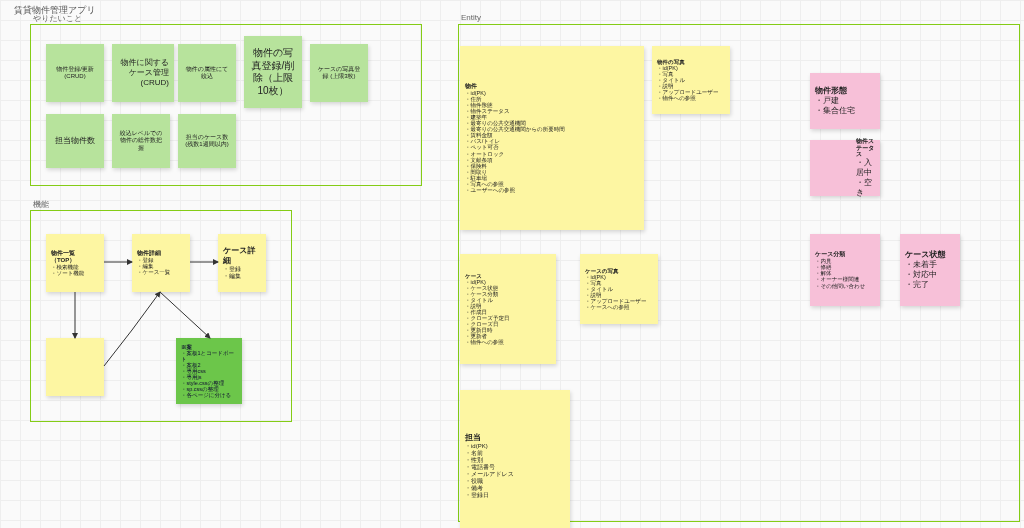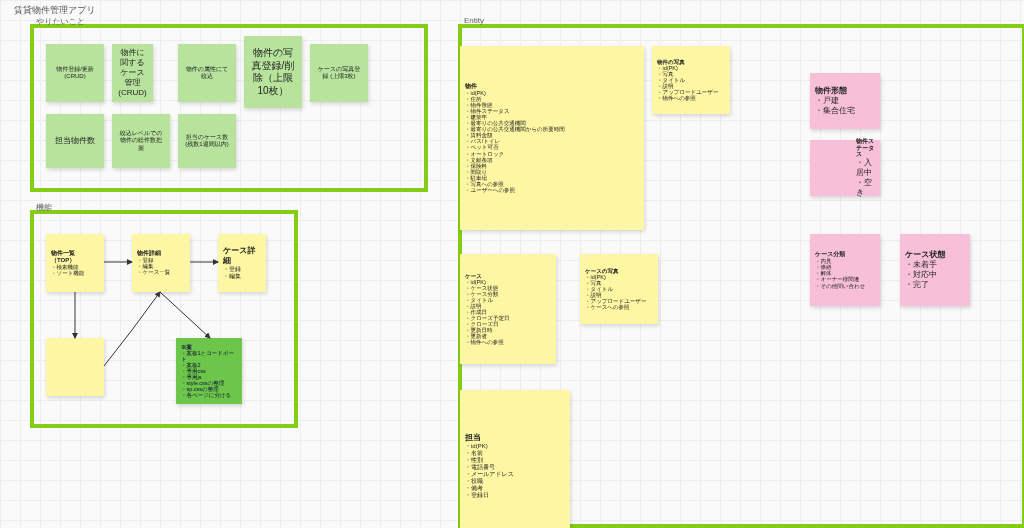--- a/index.html
+++ b/index.html
@@ -5,21 +5,21 @@
   html,body{margin:0;padding:0;font-family:"Hiragino Sans","Meiryo",sans-serif;background:#fafafa;color:#222;}
   body{
     width:1024px;height:528px;overflow:hidden;
     background-image:
       linear-gradient(to right,#eee 1px,transparent 1px),
       linear-gradient(to bottom,#eee 1px,transparent 1px);
     background-size:20px 20px;
     position:relative;
   }
   .title{position:absolute;left:14px;top:4px;font-size:9px;color:#555;}
-  .frame{position:absolute;border:4px solid #84cc16;background:transparent;}
+  .frame{position:absolute;border:1px solid #84cc16;background:transparent;}
   .frame-label{position:absolute;left:2px;top:-12px;font-size:8px;color:#666;}
   .note{
     position:absolute;
     box-shadow:1px 2px 4px rgba(0,0,0,0.15);
     padding:4px 5px;
     box-sizing:border-box;
     display:flex;flex-direction:column;justify-content:center;
     font-size:8px;line-height:1.25;
   }
   .green-l{background:#b7e39c;}
@@ -35,21 +35,21 @@
 </head>
 <body>
 
 <div class="title">賃貸物件管理アプリ</div>
 
 <div class="frame" style="left:30px;top:24px;width:390px;height:160px;">
   <span class="frame-label">やりたいこと</span>
 </div>
 
 <div class="note green-l center" style="left:46px;top:44px;width:58px;height:58px;font-size:6px;">物件登録/更新 (CRUD)</div>
-<div class="note green-l center" style="left:112px;top:44px;width:41px;height:58px;font-size:8px;">物件に関するケース管理 (CRUD)</div>
+<div class="note green-l center" style="left:112px;top:44px;width:62px;height:58px;font-size:8px;text-align:right;">物件に関するケース管理 (CRUD)</div>
 <div class="note green-l center" style="left:178px;top:44px;width:58px;height:58px;font-size:6px;">物件の属性にて絞込</div>
 <div class="note green-l center" style="left:244px;top:36px;width:58px;height:72px;font-size:10px;">物件の写真登録/削除（上限10枚）</div>
 <div class="note green-l center" style="left:310px;top:44px;width:58px;height:58px;font-size:6px;">ケースの写真登録 (上限3枚)</div>
 
 <div class="note green-l center" style="left:46px;top:114px;width:58px;height:54px;font-size:8px;">担当物件数</div>
 <div class="note green-l center" style="left:112px;top:114px;width:58px;height:54px;font-size:6px;">絞込レベルでの物件の総件数把握</div>
 <div class="note green-l center" style="left:178px;top:114px;width:58px;height:54px;font-size:6px;">担当のケース数 (残数1週間以内)</div>
 
 <div class="frame" style="left:30px;top:210px;width:260px;height:210px;">
   <span class="frame-label">機能</span>
@@ -178,18 +178,18 @@
   <span>・空き</span>
 </div>
 <div class="note pink tight" style="left:810px;top:234px;width:70px;height:72px;">
   <b class="tight">ケース分類</b>
   <span class="tiny">・内見</span>
   <span class="tiny">・修繕</span>
   <span class="tiny">・解体</span>
   <span class="tiny">・オーナー様関連</span>
   <span class="tiny">・その他問い合わせ</span>
 </div>
-<div class="note pink" style="left:900px;top:234px;width:70px;height:72px;">
+<div class="note pink" style="left:900px;top:234px;width:60px;height:72px;">
   <b>ケース状態</b>
   <span>・未着手</span>
   <span>・対応中</span>
   <span>・完了</span>
 </div>
 
 </body></html>

